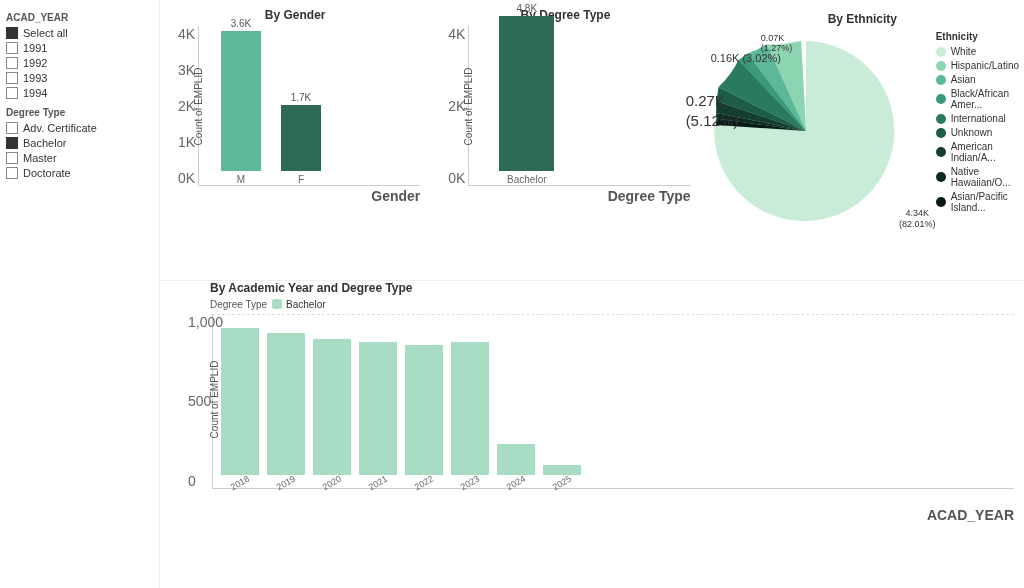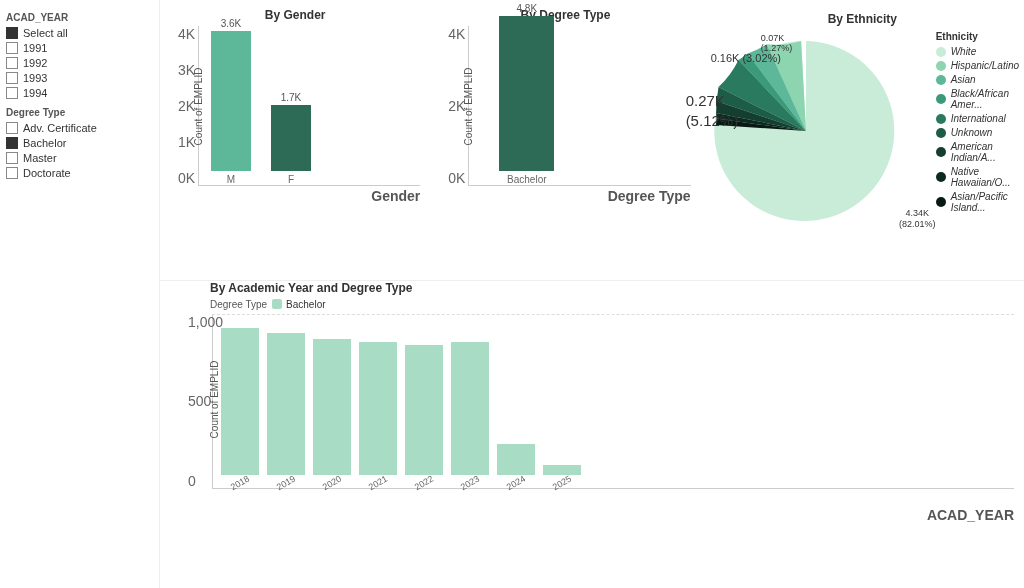--- a/index.html
+++ b/index.html
@@ -19,21 +19,21 @@
     .x-axis-label { text-align: right; font-size: 14px; color: #555; margin-top: 2px; font-weight: bold; }
     .bar-item { display: flex; flex-direction: column; align-items: center; }
     .bar-label-top { font-size: 10px; color: #555; margin-bottom: 2px; }
     .bar { width: 40px; }
     .bar-label-bottom { font-size: 10px; color: #666; margin-top: 3px; }
     .acad-bar-item { display: flex; flex-direction: column; align-items: center; }
     .acad-bar-label-bottom { font-size: 9px; color: #666; margin-top: 3px; transform: rotate(-30deg); }
     
     .ethnicity-panel { flex: 1.1; padding: 12px 5px; position: relative; }
     .legend { position: absolute; right: 8px; top: 40px; font-size: 10px; }
-    .legend-item { display: flex; align-items: center; margin-bottom: 3px; font-style: italic; }
+    .legend-item { display: flex; align-items: center; margin-bottom: 3px; }
     .legend-dot { width: 10px; height: 10px; border-radius: 50%; margin-right: 5px; flex-shrink: 0; }
     .legend-label { font-size: 10px; color: #333; }
     .deg-legend-dot { width: 10px; height: 10px; border-radius: 2px; margin-right: 4px; }
   </style>
 </head>
 <body>
 
 <div class="main-container">
 
   <div class="sidebar">
@@ -88,21 +88,21 @@
           <div style="position:absolute; left:0; top:0; height:160px; display:flex; flex-direction:column-reverse; justify-content:space-between; padding-bottom:0;">
             <span class="axis-label">0K</span>
             <span class="axis-label">1K</span>
             <span class="axis-label">2K</span>
             <span class="axis-label">3K</span>
             <span class="axis-label">4K</span>
           </div>
 
           <div style="position:absolute; left:-18px; top:75px; transform:rotate(-90deg); transform-origin:center; font-size:10px; color:#555; white-space:nowrap;">Count of EMPLID</div>
 
-          <div style="margin-left:20px; display:flex; align-items:flex-end; height:160px; border-left:1px solid #ccc; border-bottom:1px solid #ccc; padding:0 12px; gap:20px;">
+          <div style="margin-left:20px; display:flex; align-items:flex-end; height:160px; border-left:1px solid #ccc; border-bottom:1px solid #ccc; padding:0 22px; gap:20px;">
 
             <div class="bar-item">
               <span class="bar-label-top">3.6K</span>
               <div class="bar" style="height:140px; background:#5db89a;"></div>
               <span class="bar-label-bottom">M</span>
             </div>
 
             <div class="bar-item">
               <span class="bar-label-top">1.7K</span>
               <div class="bar" style="height:66px; background:#2d6b57;"></div>

